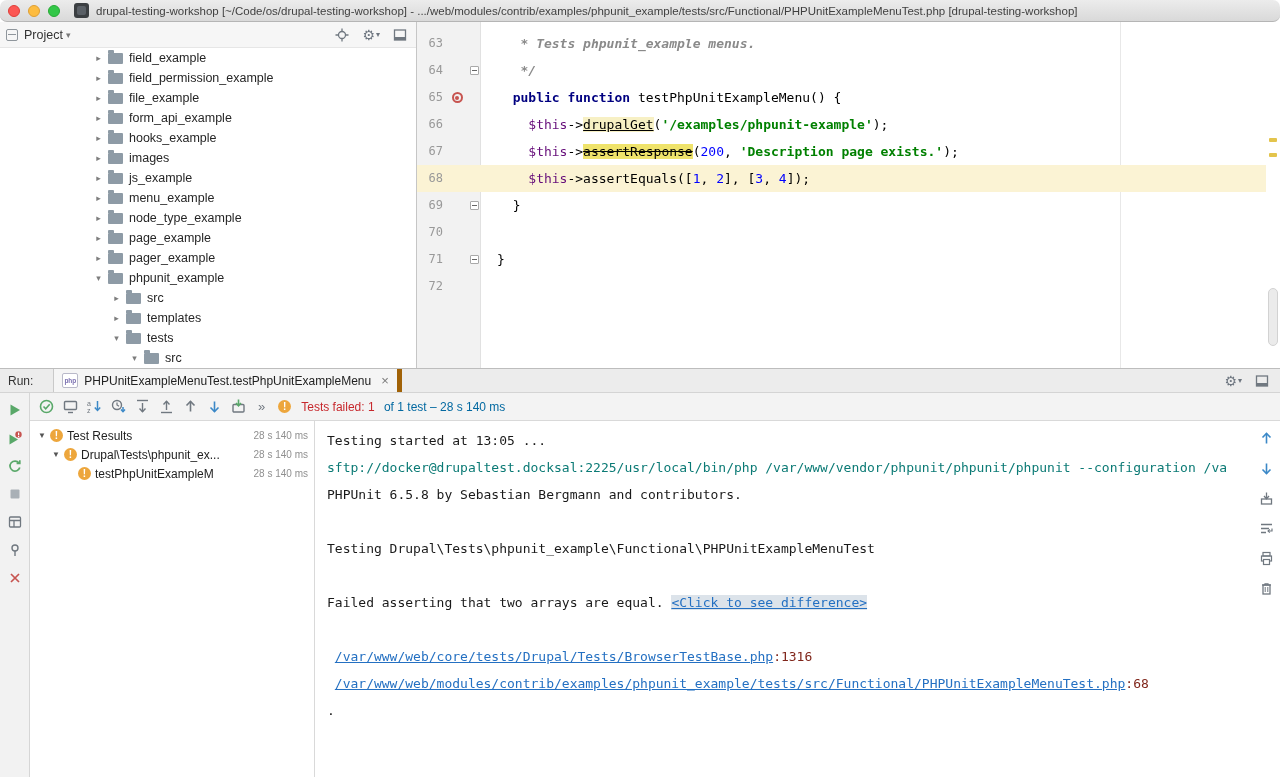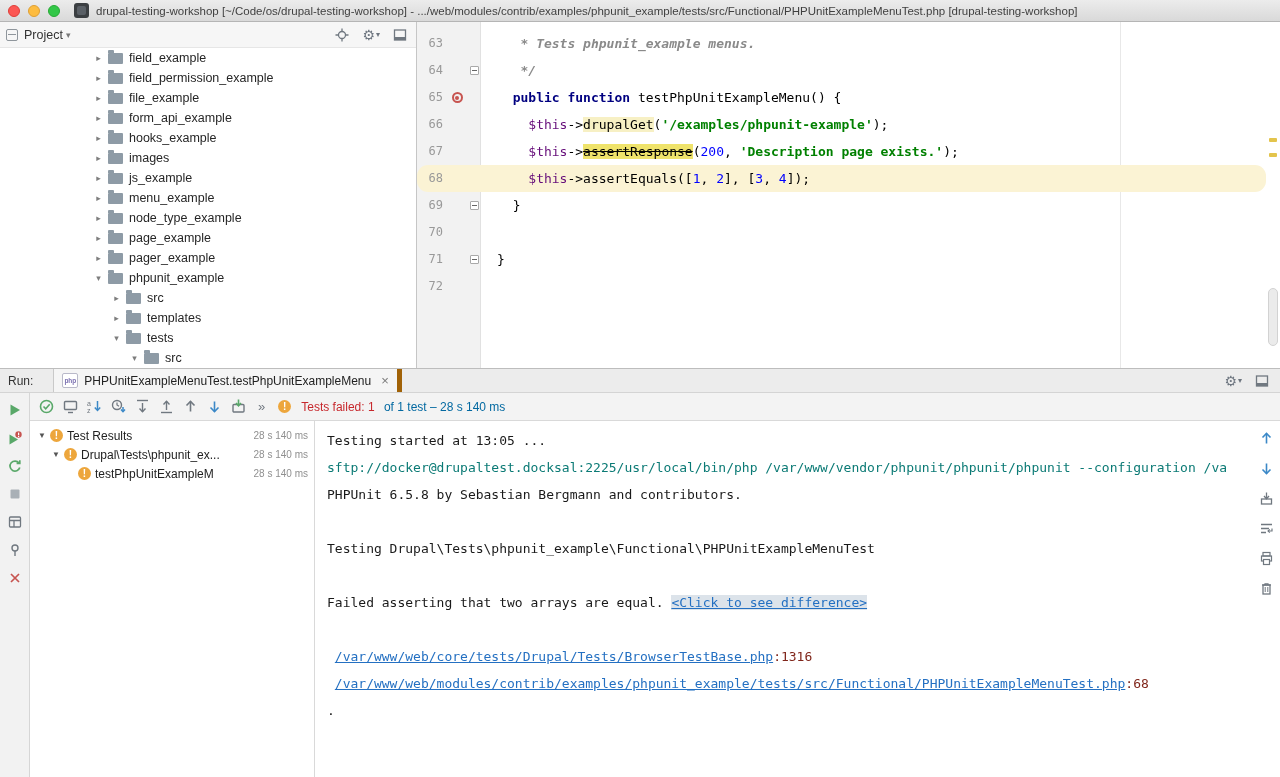--- a/index.html
+++ b/index.html
@@ -2,21 +2,21 @@
 <html style="--link: #2470c2; --error_red: #c7282d; --string_green: #008000; --keyword_blue: #000080; --number_blue: #0000ff; --command_teal: #0b7a75; --failed_orange: #eda63c;"><head>
 <meta charset="utf-8">
 <style>
   * { margin:0; padding:0; box-sizing:border-box; }
   html,body { width:1280px; height:777px; overflow:hidden; background:#fff;
               font-family:"Liberation Sans", sans-serif; }
 
   
   .titlebar { height:22px; background:linear-gradient(#ececec,#d9d9d9);
               border-bottom:1px solid #b5b5b5; display:flex; align-items:center;
-              padding:0 8px; }
+              padding:0 8px;border-radius:7px; }
   .tl { width:12px; height:12px; border-radius:50%; margin-right:8px; flex:none; }
   .tl.red    { background:#fc5753; border:1px solid #df3e38; }
   .tl.yellow { background:#fdbc40; border:1px solid #de9f34; }
   .tl.green  { background:#33c748; border:1px solid #27aa35; }
   .app-icon { width:15px; height:15px; border-radius:3px; background:#3b3f42;
               margin:0 7px 0 6px; flex:none; position:relative; }
   .app-icon::after { content:""; position:absolute; left:3px; top:3px; width:9px;
               height:9px; border-radius:2px; background:#5a6066; }
   .titletext { font-size:11.5px; color:#3f3f3f; white-space:nowrap; overflow:hidden; }
 
@@ -50,40 +50,40 @@
             background:#8e9ba6; border-radius:1px 1px 0 0; }
 
   
   .editor { flex:1; position:relative; background:#fff; overflow:hidden; }
   .gutter-bg { position:absolute; left:0; top:0; bottom:0; width:64px; background:#f2f2f2;
                border-right:1px solid #e1e1e1; }
   .margin-line { position:absolute; left:703px; top:0; bottom:0; width:1px; background:#e8e8e8; }
   .ed-rows { position:absolute; left:0; right:14px; top:8px;
              font-family:"DejaVu Sans Mono", monospace; font-size:13px; }
   .edrow { display:flex; height:27px; line-height:27px; white-space:pre; }
-  .edrow.hl { background:#fbf3d4;border-radius:11px; }
+  .edrow.hl { background:#fbf3d4; }
   .gcell { width:64px; flex:none; display:flex; align-items:center; }
   .lnum { width:22px; margin-left:4px; text-align:right; color:#999; font-size:12px; }
   .gmark { width:20px; margin-left:4px; display:flex; justify-content:center; align-items:center; }
   .gfold { width:14px; display:flex; justify-content:center; align-items:center; }
   .ccell { flex:1; padding-left:16px; color:#000; }
   .bp { width:11px; height:11px; border:2px solid #c75450; border-radius:50%; position:relative; }
   .bp::after { content:""; position:absolute; left:1.5px; top:1.5px; width:4px; height:4px;
                border-radius:50%; background:#c75450; }
   .fold { width:9px; height:9px; border:1px solid #a9a9a9; background:#fff; border-radius:1px;
           position:relative; }
   .fold::after { content:""; position:absolute; left:1px; right:1px; top:3px; height:1px;
           background:#666; }
   .seg.kw  { color:var(--keyword_blue,#000080); font-weight:bold; }
   .seg.str { color:var(--string_green,#008000); font-weight:bold; }
   .seg.num { color:var(--number_blue,#0000ff); }
   .seg.cmt { color:#8a8a8a; font-style:italic;font-weight:bold; }
   .seg.var { color:#660e7a; }
   .seg.depr { background:#efe36b; text-decoration:line-through; }
-  .seg.warn { background:#f7f0c4; }
+  .seg.warn { background:#f7f0c4;text-decoration:underline; }
   .ed-thumb { position:absolute; right:2px; top:266px; width:10px; height:58px;
               border-radius:5px; background:#ebebeb; border:1px solid #d2d2d2; }
   .stripe-mark { position:absolute; right:3px; width:8px; height:4px; border-radius:1px;
               background:#e3c44c; }
 
   
   .run-panel { position:absolute; left:0; top:368px; right:0; bottom:0; display:flex;
                flex-direction:column; background:#fff; }
   .runtabs { height:25px; flex:none; background:#ececec; border-top:1px solid #bdbdbd;
              border-bottom:1px solid #d4d4d4; display:flex; align-items:center; }

